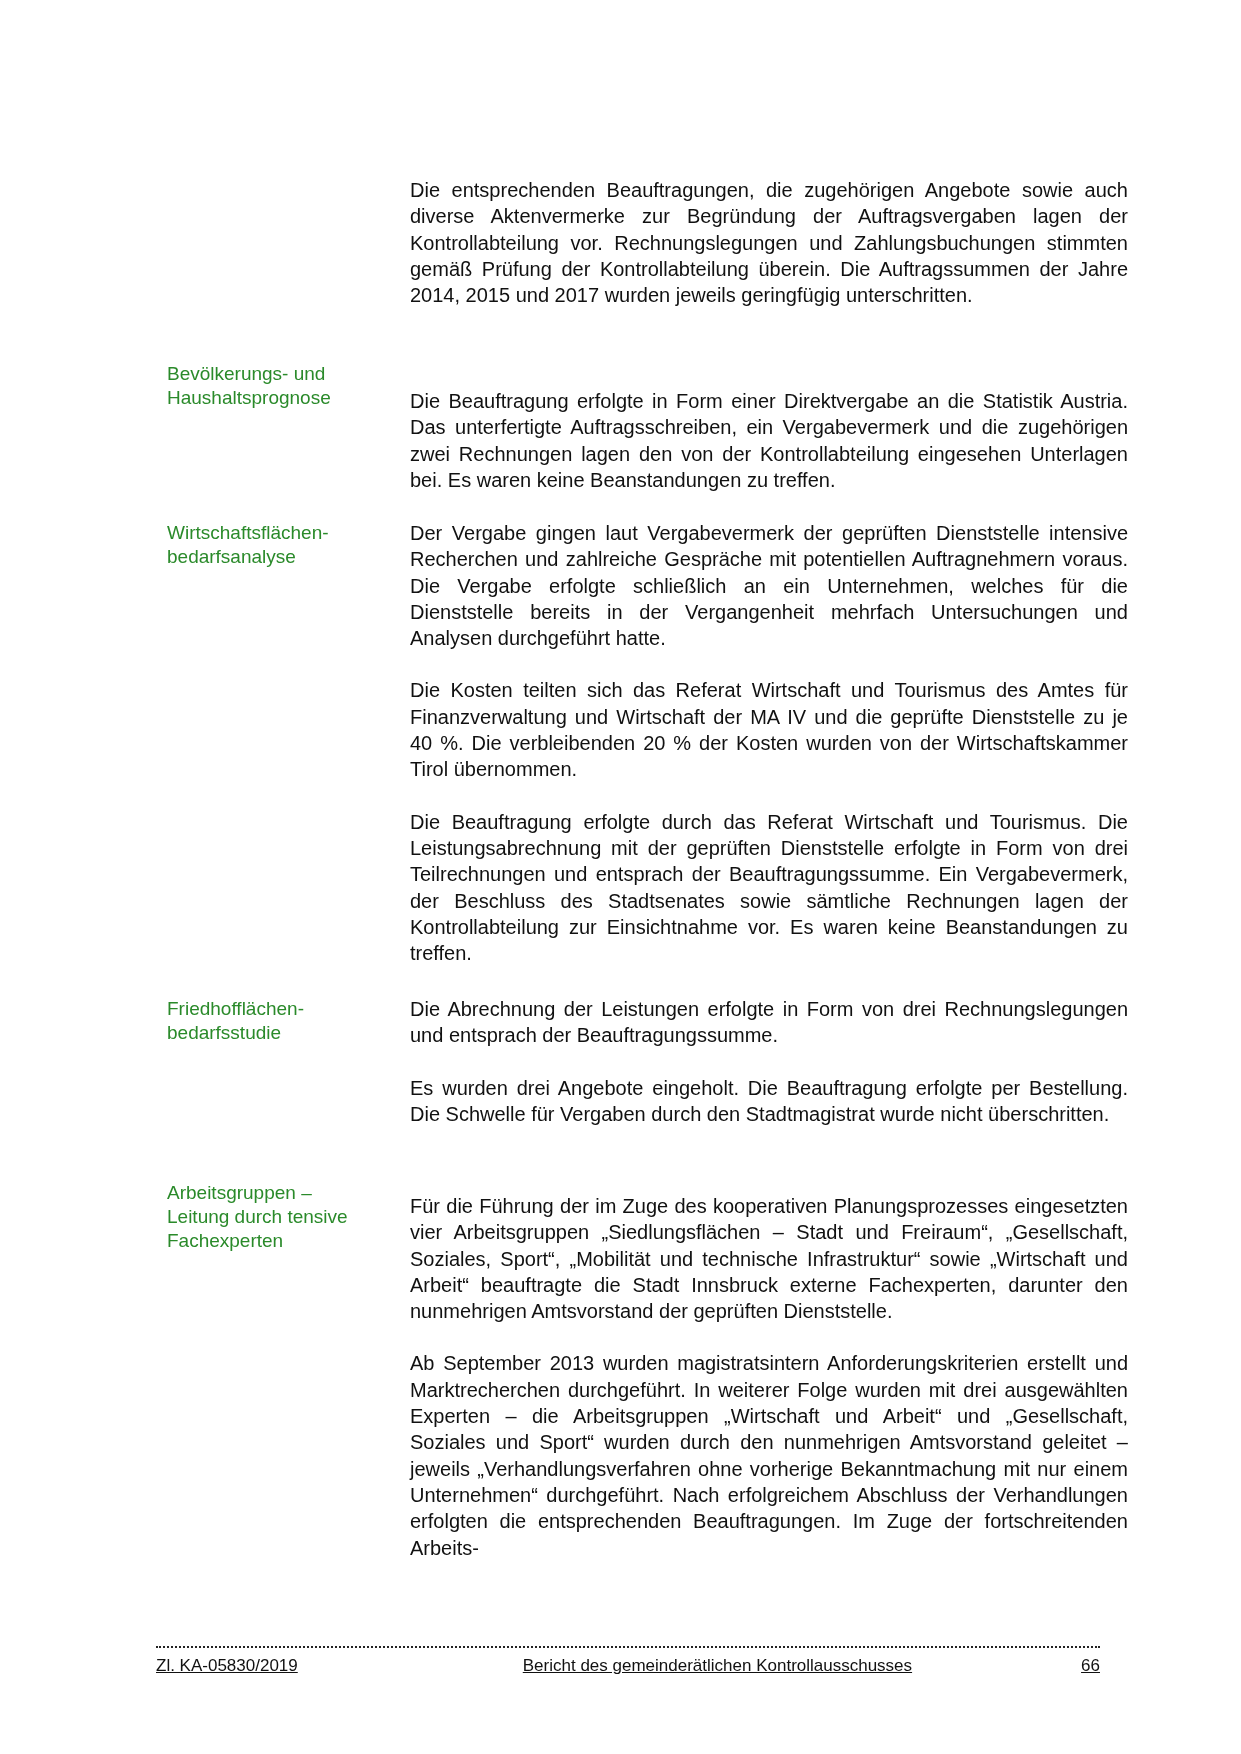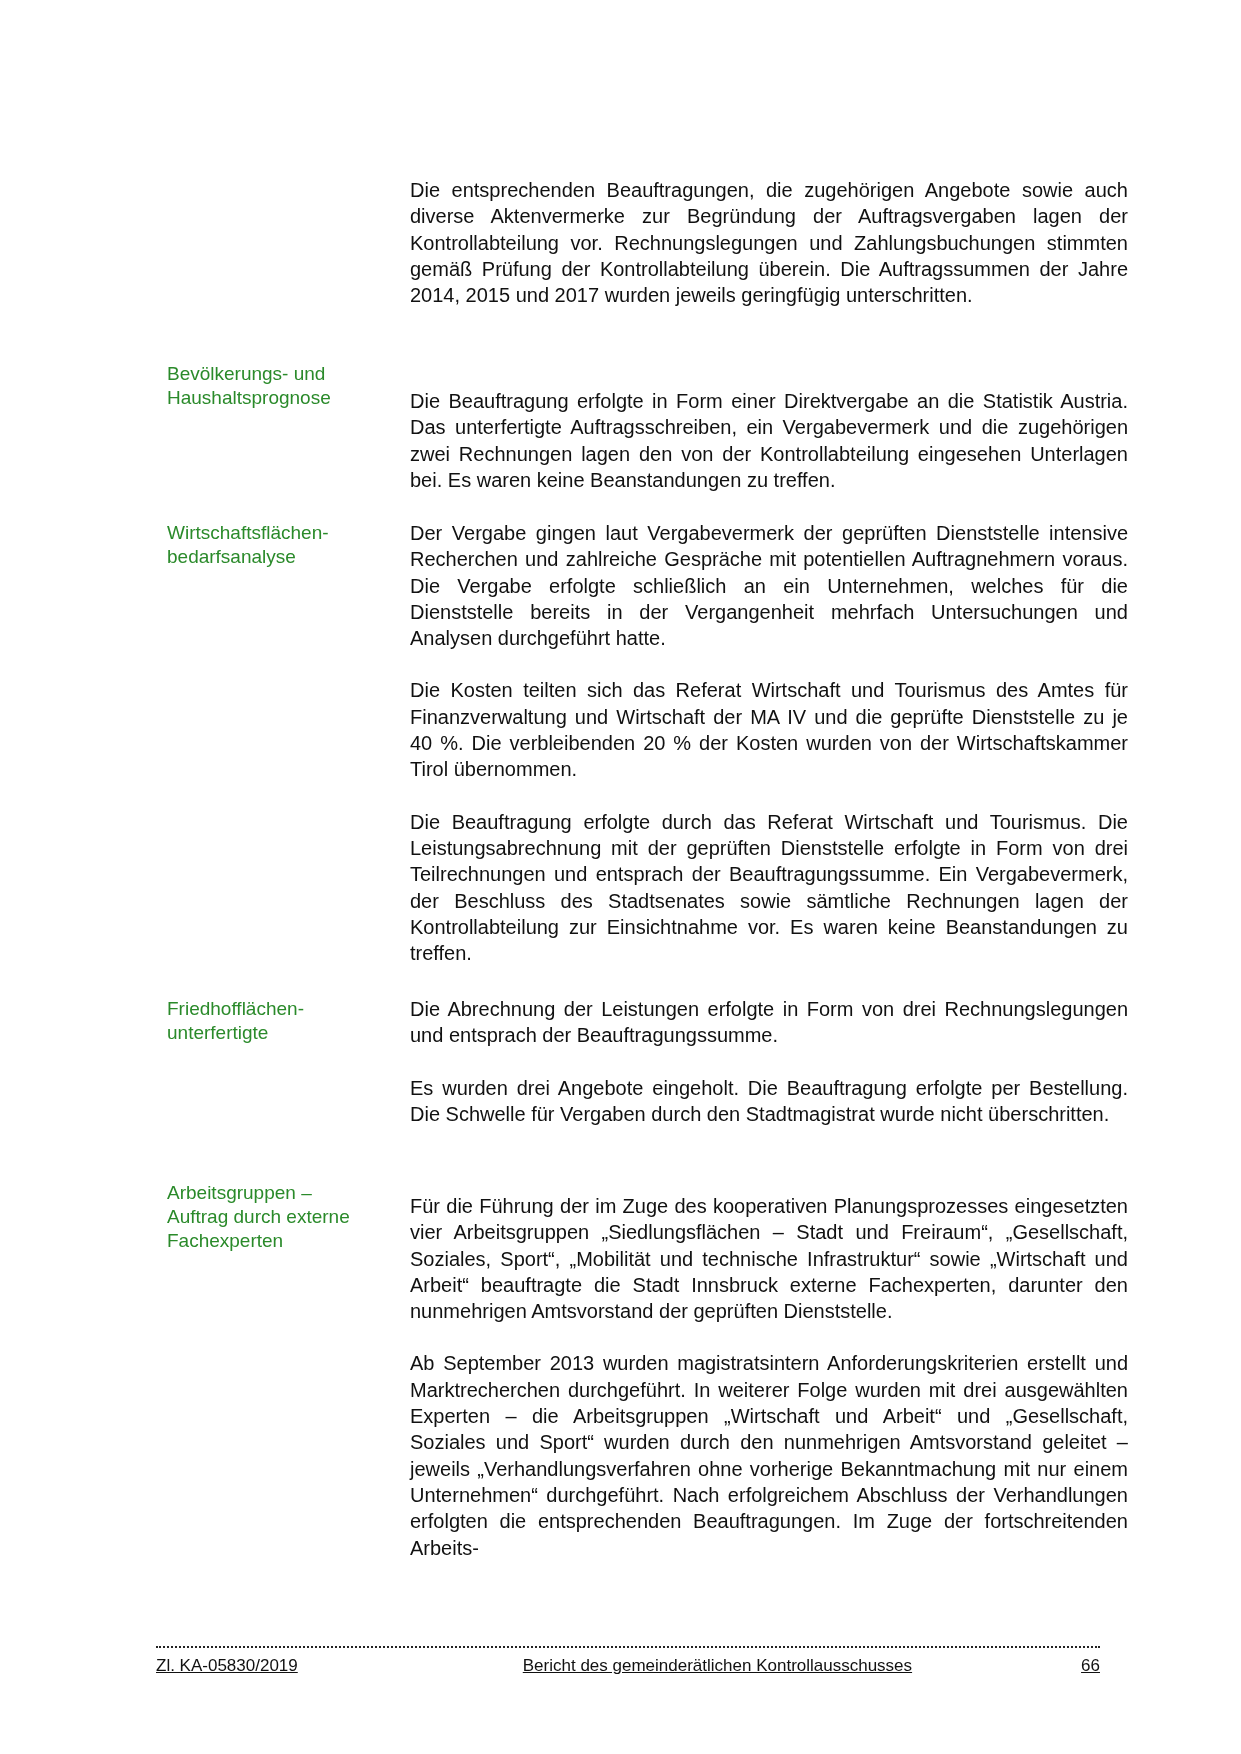--- a/index.html
+++ b/index.html
@@ -38,30 +38,30 @@
     <div>bedarfsanalyse</div>
   </div>
   <div class="body-text" style="top:520px;">
     <p class="para">Der Vergabe gingen laut Vergabevermerk der geprüften Dienststelle in­tensive Recherchen und zahlreiche Gespräche mit potentiellen Auftrag­nehmern voraus. Die Vergabe erfolgte schließlich an ein Unternehmen, welches für die Dienststelle bereits in der Vergangenheit mehrfach Un­tersuchungen und Analysen durchgeführt hatte.</p>
     <p class="para">Die Kosten teilten sich das Referat Wirtschaft und Tourismus des Am­tes für Finanzverwaltung und Wirtschaft der MA IV und die geprüfte Dienststelle zu je 40 %. Die verbleibenden 20 % der Kosten wurden von der Wirtschaftskammer Tirol übernommen.</p>
     <p class="para">Die Beauftragung erfolgte durch das Referat Wirtschaft und Tourismus. Die Leistungsabrechnung mit der geprüften Dienststelle erfolgte in Form von drei Teilrechnungen und entsprach der Beauftragungs­summe. Ein Vergabevermerk, der Beschluss des Stadtsenates sowie sämtliche Rechnungen lagen der Kontrollabteilung zur Einsichtnahme vor. Es waren keine Beanstandungen zu treffen.</p>
   </div>
 
   <div class="label" style="top: 997px; color: rgb(42, 138, 42);">
     <div>Friedhofflächen-</div>
-    <div>unterfertigte</div>
+    <div>bedarfsstudie</div>
   </div>
   <div class="body-text" style="top:996px;">
     <p class="para">Die Abrechnung der Leistungen erfolgte in Form von drei Rechnungs­legungen und entsprach der Beauftragungssumme.</p>
     <p class="para">Es wurden drei Angebote eingeholt. Die Beauftragung erfolgte per Be­stellung. Die Schwelle für Vergaben durch den Stadtmagistrat wurde nicht überschritten.</p>
   </div>
 
   <div class="label" style="top: 1181px; color: rgb(42, 138, 42);">
     <div>Arbeitsgruppen –</div>
-    <div>Auftrag durch externe</div>
+    <div>Leitung durch tensive</div>
     <div>Fachexperten</div>
   </div>
   <div class="body-text" style="top:1180px;margin-top:13px;">
     <p class="para">Für die Führung der im Zuge des kooperativen Planungsprozesses ein­gesetzten vier Arbeitsgruppen „Siedlungsflächen – Stadt und Frei­raum“, „Gesellschaft, Soziales, Sport“, „Mobilität und technische Infra­struktur“ sowie „Wirtschaft und Arbeit“ beauftragte die Stadt Innsbruck externe Fachexperten, darunter den nunmehrigen Amtsvorstand der geprüften Dienststelle.</p>
     <p class="para">Ab September 2013 wurden magistratsintern Anforderungskriterien er­stellt und Marktrecherchen durchgeführt. In weiterer Folge wurden mit drei ausgewählten Experten – die Arbeitsgruppen „Wirtschaft und Ar­beit“ und „Gesellschaft, Soziales und Sport“ wurden durch den nunmeh­rigen Amtsvorstand geleitet – jeweils „Verhandlungsverfahren ohne vor­herige Bekanntmachung mit nur einem Unternehmen“ durchgeführt. Nach erfolgreichem Abschluss der Verhandlungen erfolgten die ent­sprechenden Beauftragungen. Im Zuge der fortschreitenden Arbeits-</p>
   </div>
 
   <div class="footer">
     <div class="dots"></div>
     <div class="footer-row">

